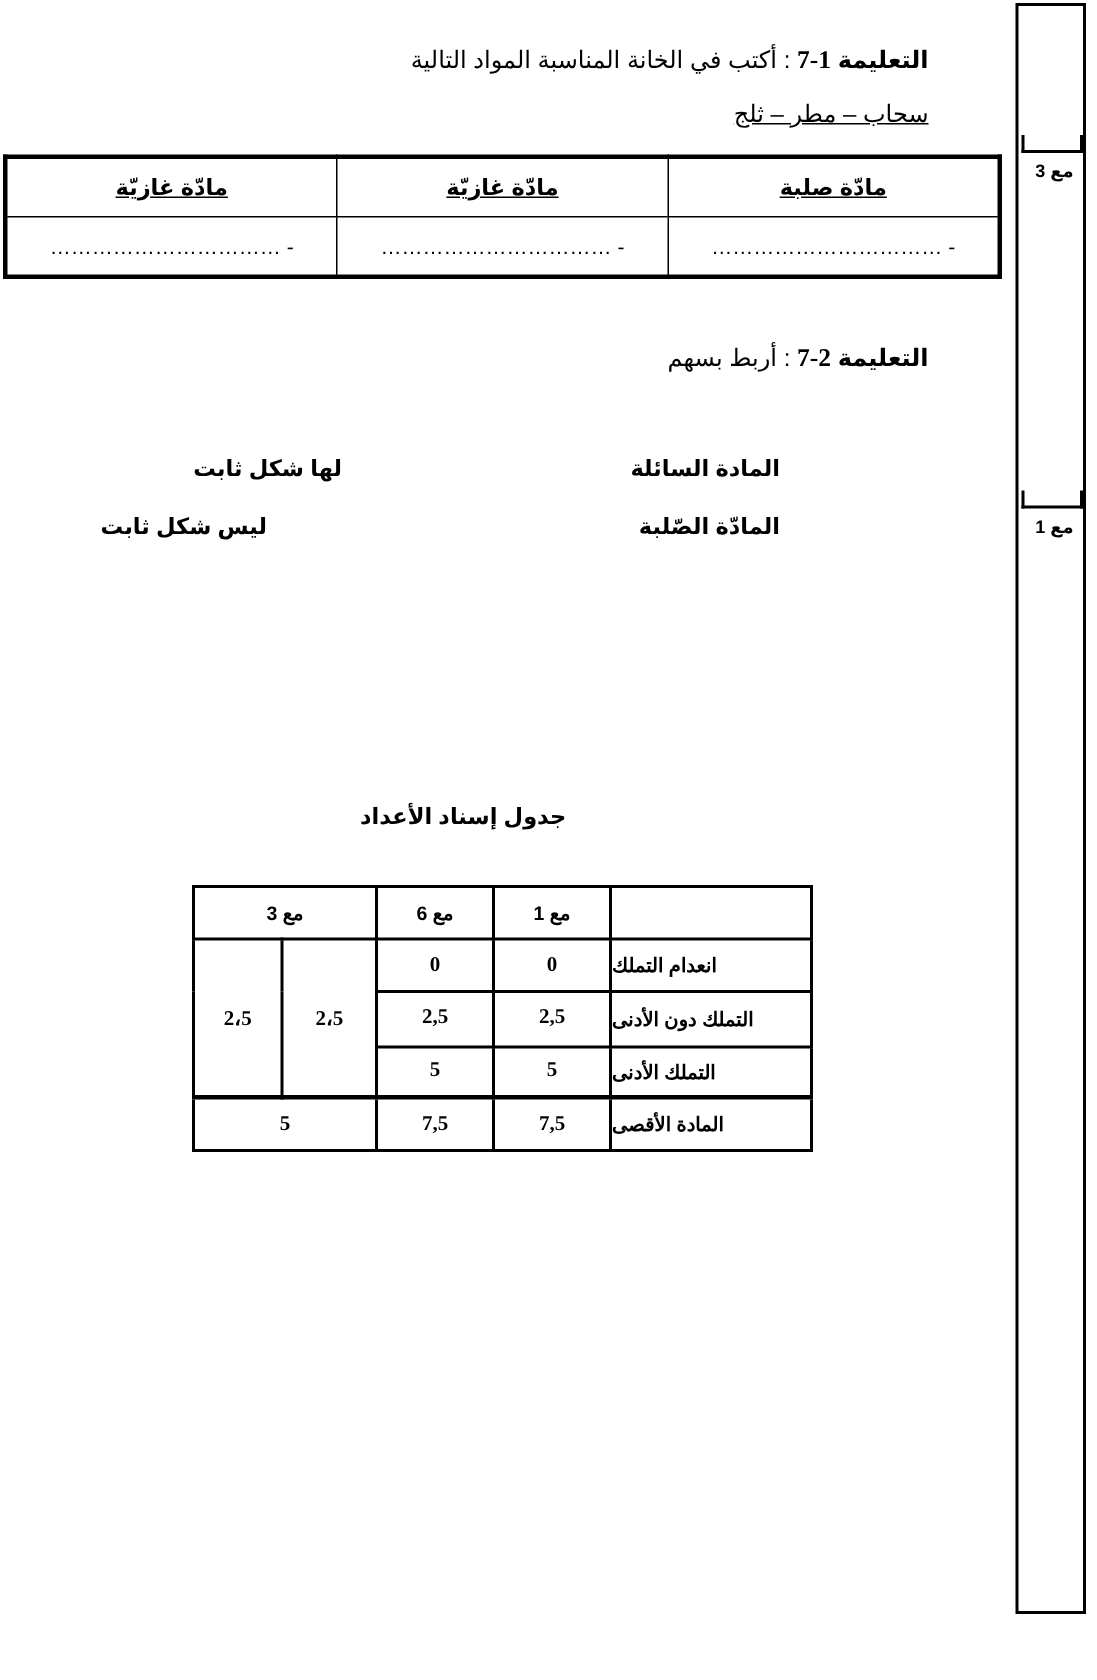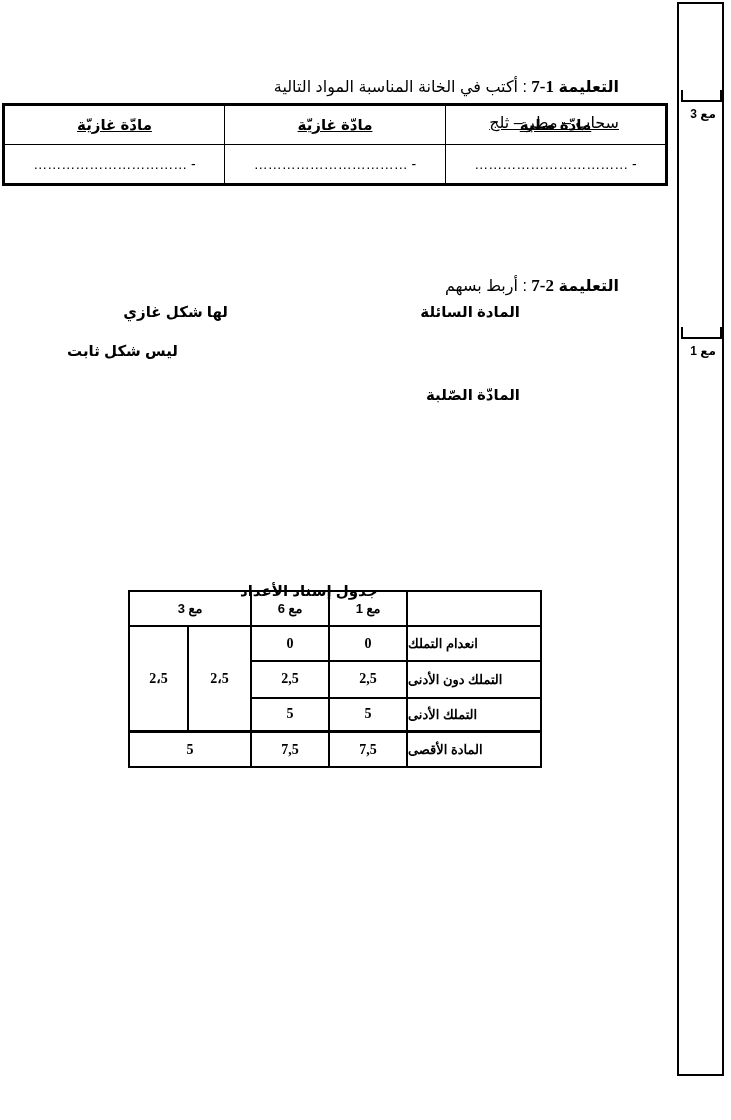--- a/index.html
+++ b/index.html
@@ -1,21 +1,21 @@
 <!DOCTYPE html>
 <html><head>
   <meta charset="utf-8">
   <style>
     html, body { margin: 0; padding: 0; background: #ffffff; }
     body {
       width: 731px; height: 1120px; position: relative; overflow: hidden;
       font-family: "Liberation Sans", "DejaVu Sans", sans-serif; color: #000;
     }
     .abs { position: absolute; }
-    .rtl { direction: rtl; unicode-bidi: embed; margin-top: 47px; }
+    .rtl { direction: rtl; unicode-bidi: embed; }
     .bold { font-weight: bold; }
 
     
     #margin-col {
       left: 677px; top: 2px; width: 47px; height: 1074px;
       border: 2px solid #000; box-sizing: border-box;
     }
     .bracket {
       position: absolute; left: 681px; width: 41px; height: 12px;
       border-left: 2px solid #000; border-right: 2px solid #000; border-bottom: 2px solid #000;
@@ -87,22 +87,22 @@
 </tbody>
   </table>
 
 <div class="abs rtl heading" style="right:112px; top:229px; white-space:nowrap;">
   <span class="bold">التعليمة</span>
   <span class="num">2-7</span>
   <span>: أربط بسهم</span>
 </div>
 
 <div class="abs match" style="right:211px; top:303px;">المادة السائلة</div>
-<div class="abs match" style="right:211px; top:342px;margin-top:44px;">المادّة الصّلبة</div>
-<div class="abs match" style="right:503px; top:303px;">لها شكل غازي</div>
+<div class="abs match" style="right:211px; top:342px;">المادّة الصّلبة</div>
+<div class="abs match" style="right:503px; top:303px;">لها شكل ثابت</div>
 <div class="abs match" style="right:553px; top:342px;margin-left:23px;">ليس شكل ثابت</div>
 
 <div class="abs rtl bold" style="left:240px; width:140px; top:535px; text-align:left; font-size:15px;">جدول إسناد الأعداد</div>
 
 <table id="t2" class="abs">
   <colgroup>
     <col style="width:134px">
       <col style="width:78px">
       <col style="width:78px">
       <col style="width:63px">

